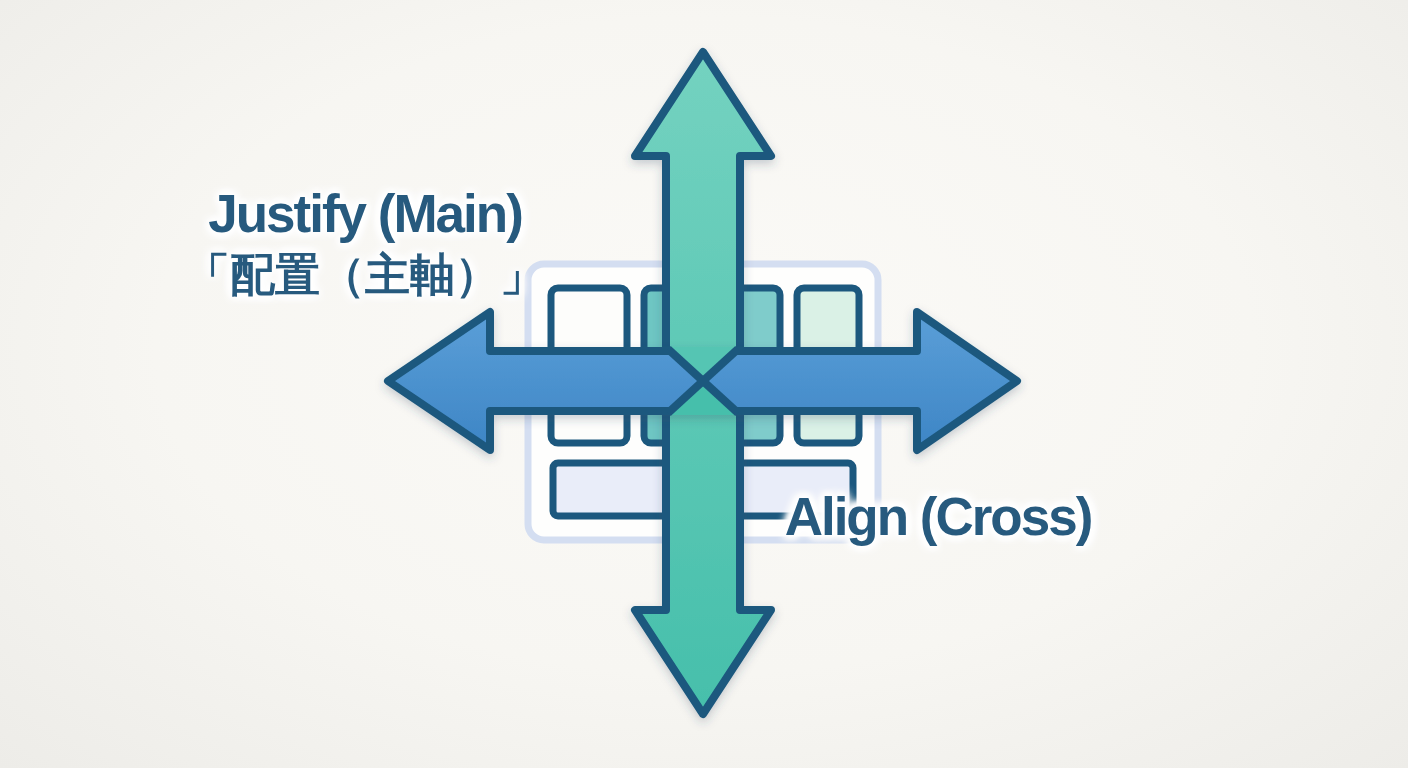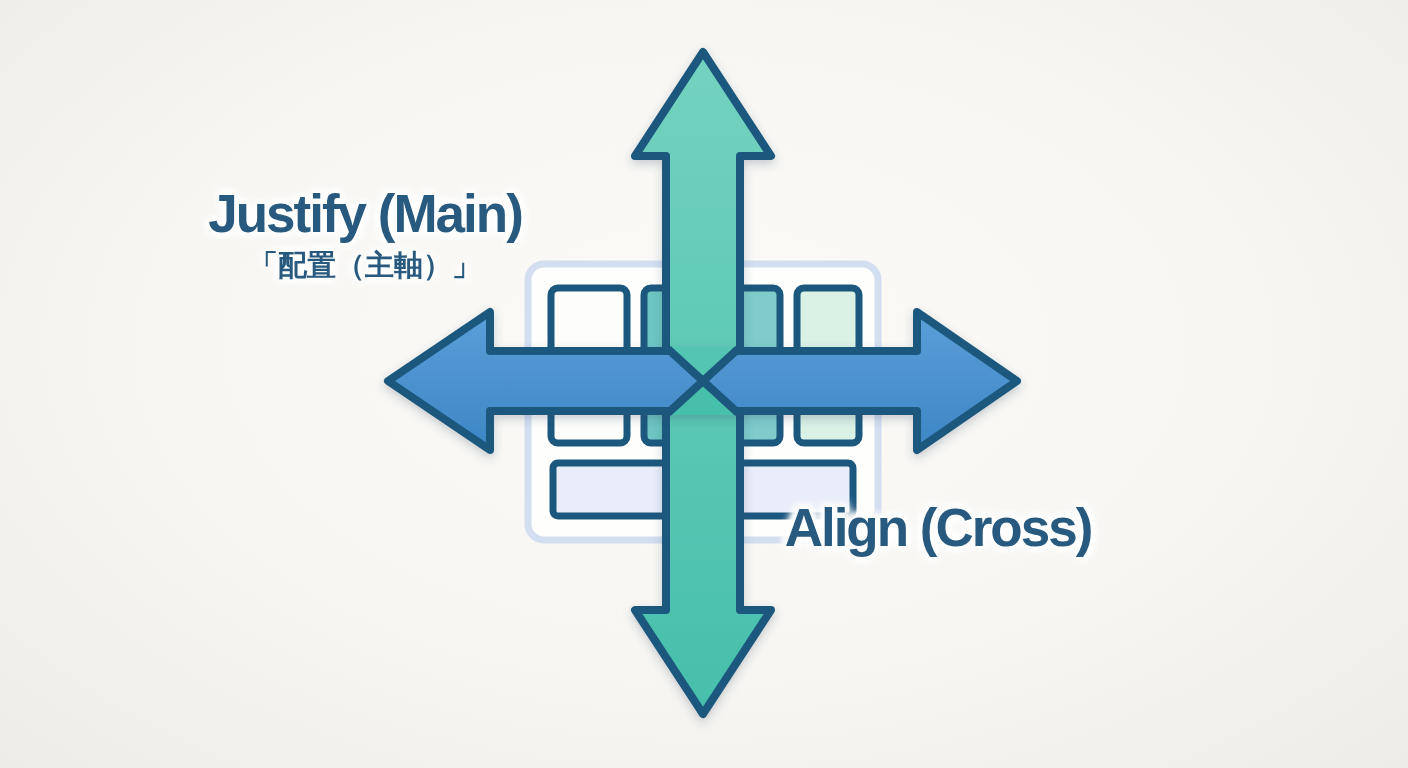--- a/index.html
+++ b/index.html
@@ -27,23 +27,23 @@
     font-weight:bold;
     line-height:1.16;
     text-shadow:
       0 0 10px #fff, 0 0 14px #fff,
       3px 0 6px #fff, -3px 0 6px #fff,
       0 3px 6px #fff, 0 -3px 6px #fff,
       4px 4px 9px #fff, -4px 4px 9px #fff,
       4px -4px 9px #fff, -4px -4px 9px #fff;
   }
   .label .en{display:block;font-size:53px;letter-spacing:-2px;}
-  .label .ja{display:block;font-size:29px;letter-spacing:0;margin-top:5px;}
+  .label .ja{display:block;font-size:45px;letter-spacing:0;margin-top:5px;}
   #label-justify{left:165px;top:152px;width:400px;margin-top:31px;}
-  #label-align{left:738px;top:497px;width:400px;}
+  #label-align{left:738px;top:486px;width:400px;}
 </style>
 </head>
 <body>
 
 <div class="stage">
 
   <svg viewBox="0 0 1408 768" aria-hidden="true">
     <defs>
       <linearGradient id="tealGrad" x1="0" y1="0" x2="0" y2="1">
         <stop offset="0" class="stop-teal-light"></stop>

